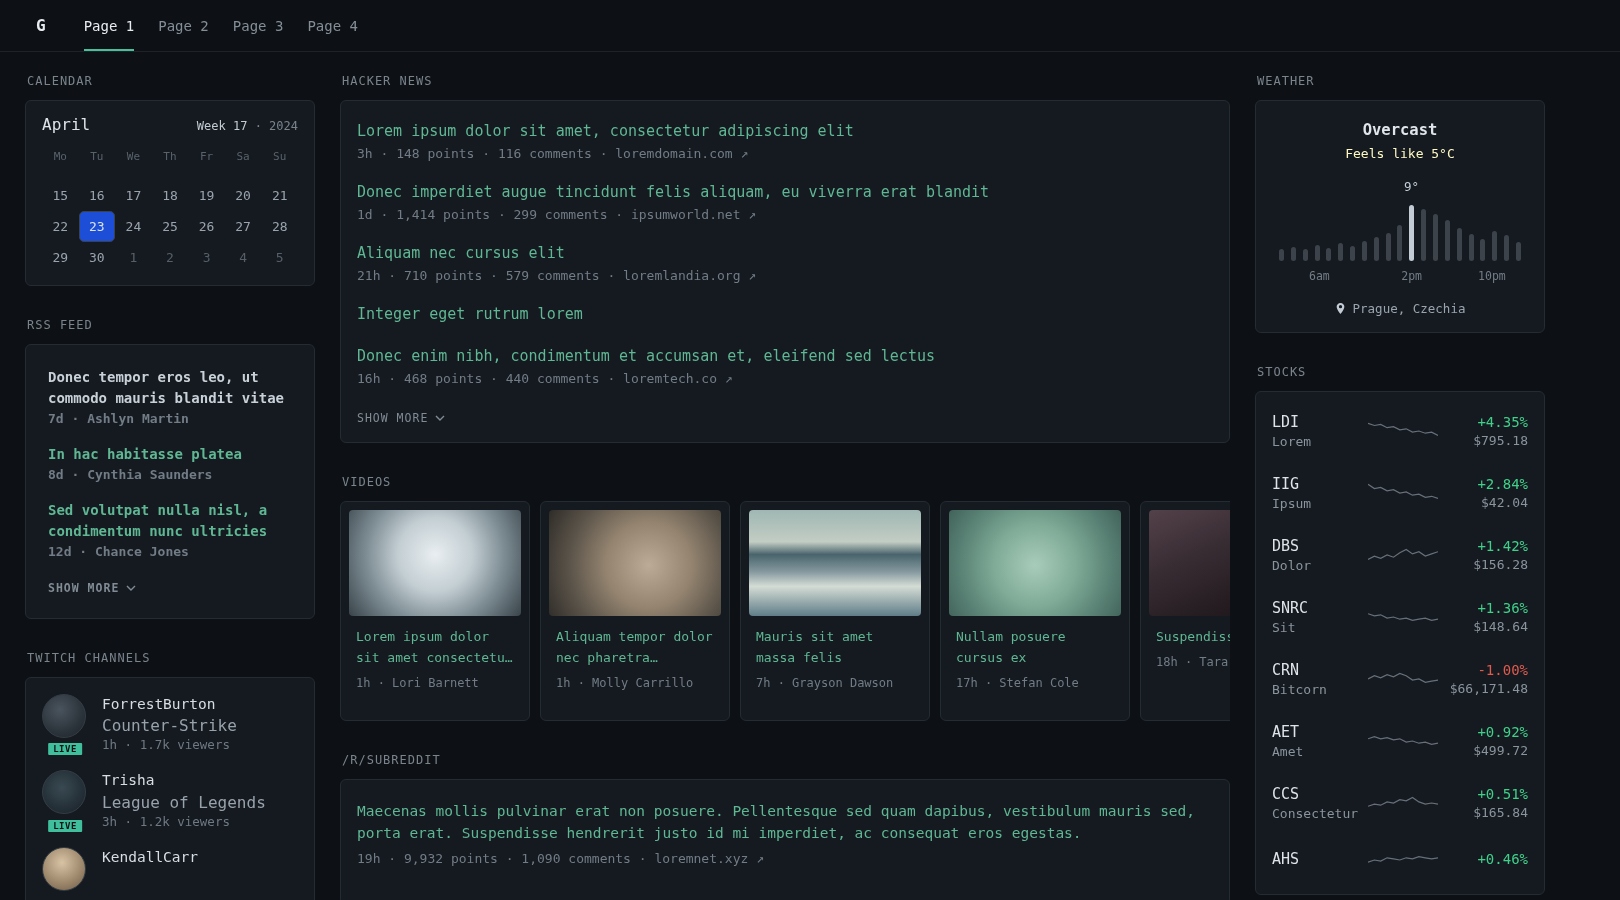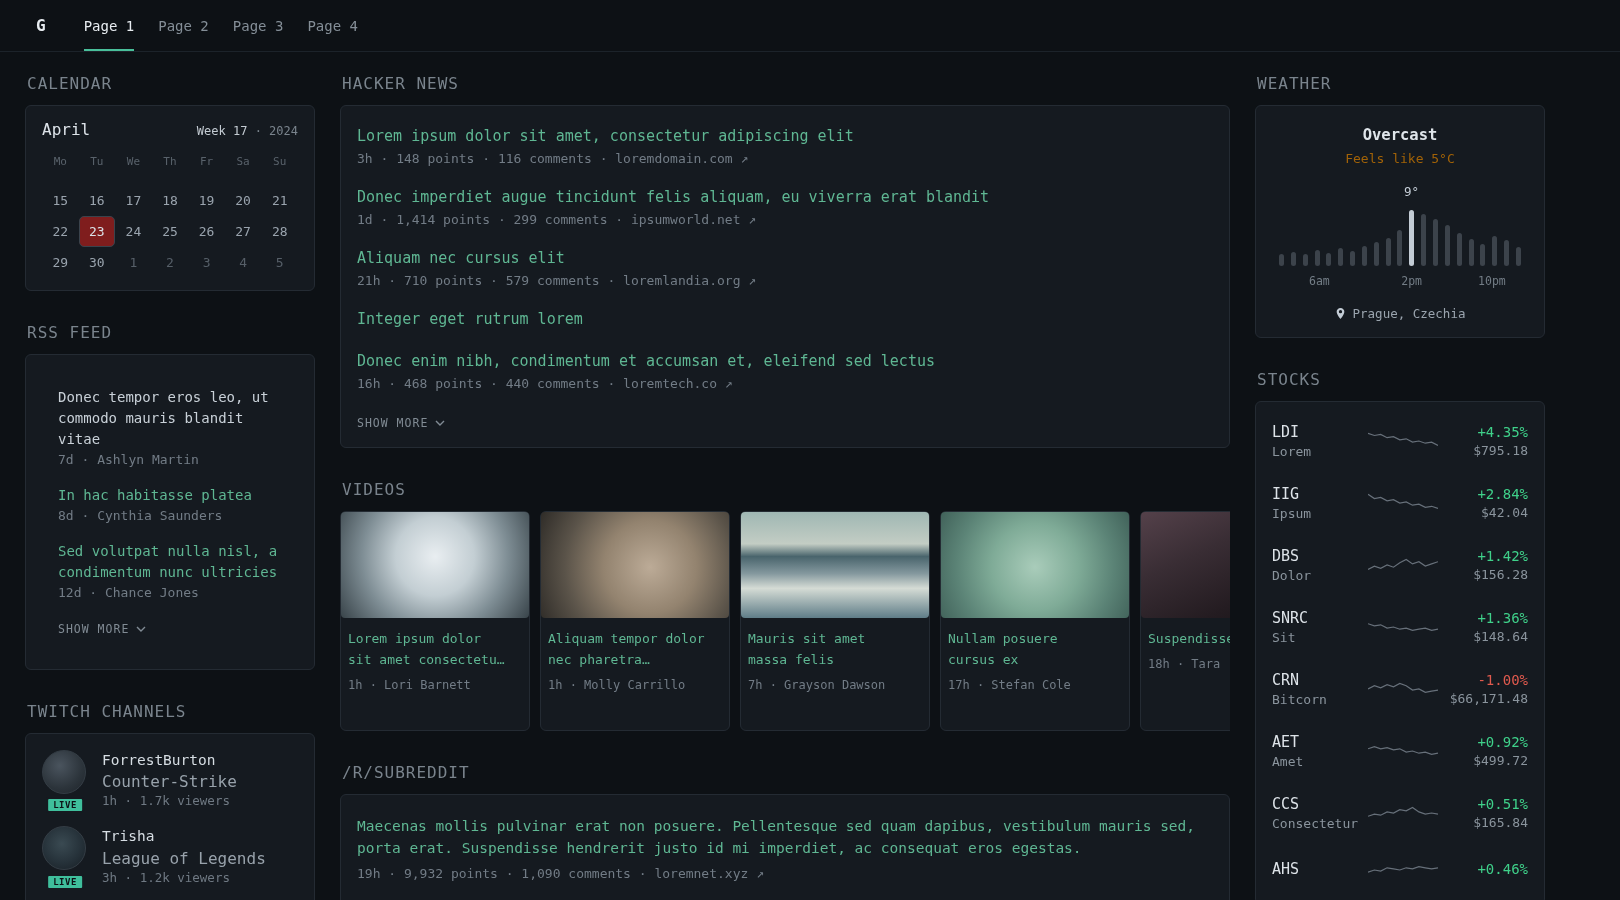--- a/index.html
+++ b/index.html
@@ -24,35 +24,35 @@
   .tabs{display:flex;gap:24px;height:100%;}
   .tab{position:relative;display:flex;align-items:center;font-size:14px;color:#848e97;cursor:pointer;}
   .tab.active{color:#e8edf1;}
   .tab.active::after{content:'';position:absolute;left:0;right:0;bottom:0;height:2px;background:var(--accent);}
   
   .main{display:flex;padding:22px 75px 0 25px;gap:25px;align-items:flex-start;}
   .col-left{width:290px;flex:0 0 290px;}
   .col-mid{width:890px;flex:0 0 890px;}
   .col-right{width:290px;flex:0 0 290px;}
   .widget{margin-bottom:32px;}
-  .sec{font-size:16px;font-weight:normal;letter-spacing:1px;color:#7a848d;margin:0 0 12px 2px;text-transform:uppercase;}
+  .sec{font-size:12px;font-weight:normal;letter-spacing:1px;color:#7a848d;margin:0 0 12px 2px;text-transform:uppercase;}
   .card{background:var(--card);border:1px solid var(--border);border-radius:6px;}
   
   .cal-card{padding:14px 16px 12px;}
   .cal-top{display:flex;justify-content:space-between;align-items:baseline;}
   .cal-month{font-size:16px;color:var(--text-bright);}
   .cal-meta{font-size:12px;color:#7a848d;}
   .cal-meta .wk-label{color:#c4ccd3;}
   .cal-grid{display:grid;grid-template-columns:repeat(7,1fr);margin-top:12px;}
   .wd{font-size:11px;color:var(--text-dimmer);text-align:center;line-height:22px;}
   .day{font-size:13px;color:#9aa4ae;text-align:center;line-height:29px;height:31px;display:flex;align-items:center;justify-content:center;}
-  .day.selected{background:#7f1d1d;border:1px solid #3a434c;border-radius:5px;color:#dbe2e8;}
+  .day.selected{background:#1d4ed8;border:1px solid #3a434c;border-radius:5px;color:#dbe2e8;}
   .day.dim{color:#565f68;}
   
-  .rss-card{padding:32px;}
+  .rss-card{padding:22px;font-weight:bold;}
   .rss-item{margin-bottom:18px;}
   .rss-item:last-of-type{margin-bottom:10px;}
   .rss-title{font-size:14px;line-height:1.5;color:var(--link);cursor:pointer;}
   .rss-item.plain .rss-title{color:#c9d1d8;}
   .rss-meta{font-size:13px;color:var(--text-dim);margin-top:2px;}
   .show-more{display:inline-flex;align-items:center;gap:7px;font-size:11.5px;letter-spacing:1px;color:#818b94;cursor:pointer;margin-top:4px;}
   .chev svg{display:block;}
   
   .tw-card{padding:16px;}
   .channel{display:flex;gap:14px;margin-bottom:18px;min-height:58px;}
@@ -66,38 +66,38 @@
   .channel-name{font-size:14.5px;color:#d6dde3;line-height:1.4;cursor:pointer;}
   .channel-game{font-size:16px;color:#98a2ab;margin-top:2px;}
   .channel-meta{font-size:12.5px;color:#6f7983;margin-top:2px;}
   
   .hn-card{padding:20px 16px 16px;}
   .hn-item{margin-bottom:21px;}
   .hn-title{font-size:15px;color:var(--link);cursor:pointer;line-height:1.4;}
   .hn-meta{font-size:13px;color:var(--text-dim);margin-top:4px;cursor:pointer;}
   
   .video-row{display:flex;gap:10px;overflow:hidden;}
-  .video-card{width:190px;flex:0 0 190px;height:220px;padding:0;background:var(--card);
+  .video-card{width:190px;flex:0 0 190px;height:220px;padding:8px;background:var(--card);
     border:1px solid var(--border);border-radius:6px;cursor:pointer;}
   .thumb{height:106px;border-radius:4px;}
   .thumb-1{background:radial-gradient(circle at 50% 42%,#e9eef1 0%,#c3ced3 35%,#7e8d94 65%,#39444a 100%);}
   .thumb-2{background:radial-gradient(circle at 58% 52%,#bcab97 0%,#93836f 38%,#5a5349 70%,#2f2c28 100%);}
   .thumb-3{background:linear-gradient(180deg,#9fb7b3 0%,#c3cdc4 30%,#49646c 42%,#84989e 58%,#d5dcd5 72%,#5f7d88 100%);}
   .thumb-4{background:radial-gradient(circle at 50% 52%,#a9ccba 0%,#7fab97 40%,#5b8376 72%,#41625a 100%);}
   .thumb-5{background:linear-gradient(155deg,#54414a 0%,#392d34 35%,#241c21 70%,#161115 100%);}
   .video-title{width:160px;margin:11px 7px 0;font-size:13px;line-height:1.6;color:var(--link);}
   .video-meta{margin:7px 7px 0;font-size:12px;color:var(--text-dim);}
   
   .sr-card{padding:20px 16px;min-height:126px;}
   .sr-title{font-size:14.5px;line-height:1.55;color:var(--link);cursor:pointer;}
   .sr-meta{font-size:13px;color:var(--text-dim);margin-top:6px;cursor:pointer;}
   
   .weather-card{padding:16px 22px 16px;text-align:center;}
   .weather-cond{font-size:15.5px;font-weight:600;color:#dfe5ea;margin-top:4px;}
-  .weather-feels{font-size:13px;color:#a16207;margin-top:7px;}
+  .weather-feels{font-size:13px;color:#fef9c3;margin-top:7px;}
   .wchart{position:relative;width:242px;margin:40px auto 0;}
   .temp-label{position:absolute;left:54.8%;transform:translateX(-50%);top:-22px;font-size:12.5px;color:#c5ced7;}
   .wbars{display:flex;align-items:flex-end;justify-content:space-between;height:60px;}
   .wbar{width:5px;border-radius:3px;background:#3c434b;}
   .wbar.hl{background:#c3ccd5;}
   .wtimes{position:relative;height:16px;margin-top:8px;}
   .wtimes span{position:absolute;transform:translateX(-50%);font-size:11.5px;color:#737d86;}
   .weather-loc{display:flex;align-items:center;justify-content:center;gap:7px;margin-top:16px;
     font-size:12.5px;color:#9aa4ae;}
   .pin{color:#c3ccd5;display:flex;}

